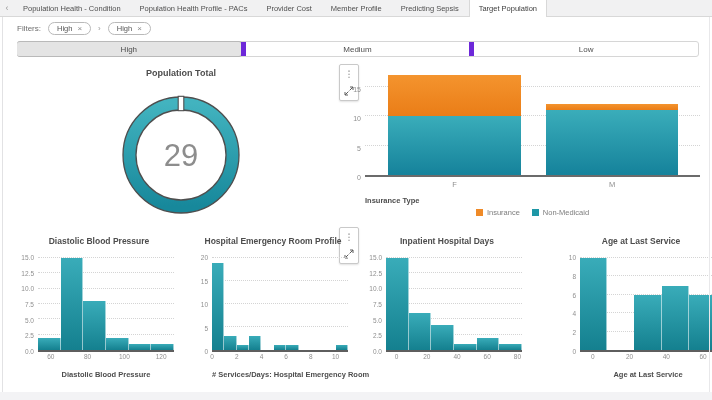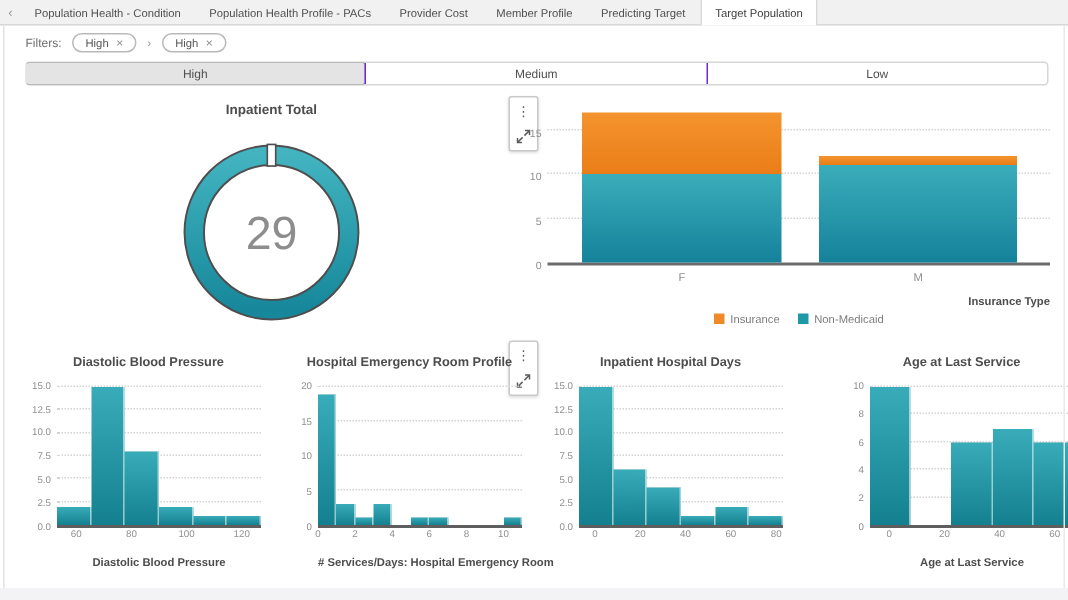--- a/index.html
+++ b/index.html
@@ -25,21 +25,21 @@
   .filters-label { font-size:8px; color:#6e6e6e; }
   .pill { display:inline-flex; align-items:center; gap:5px; border:1px solid #b9b9b9;
           border-radius:9px; padding:1px 8px; font-size:7.5px; color:#555; background:#fff; cursor:pointer; }
   .pill-x { color:#8a8a8a; font-size:8px; line-height:1; cursor:pointer; }
   .pill-sep { color:#9a9a9a; font-size:8px; }
 
   
   .segments { position:absolute; left:17px; top:41px; width:682px; height:16px;
               display:flex; border:1px solid #d6d6d6; border-radius:3px; background:#fff; }
   .seg { flex:1; display:flex; align-items:center; justify-content:center;
-         font-size:8px; color:#4f4f4f; border-left:1px solid #6d28d9; cursor:pointer; }
+         font-size:8px; color:#4f4f4f; border-left:5px solid #6d28d9; cursor:pointer; }
   .seg:first-child { border-left:none; }
   .seg-active { background:#e4e4e4; border:1px solid #b9b9b9; border-radius:3px; margin:-1px; }
 
   
   .chart-title { font-size:9px; font-weight:bold; color:#4d4d4d; text-align:center; }
   .ytick { position:absolute; right:2px; font-size:6.5px; color:#8f8f8f; white-space:nowrap; }
   .xtick { position:absolute; top:calc(100% + 3px); transform:translateX(-50%);
            font-size:6.5px; color:#8f8f8f; white-space:nowrap; }
   .grid { position:absolute; left:0; right:0; border-top:1px dotted #d4d4d4; height:0; }
 
@@ -60,21 +60,21 @@
   
   .barchart { position:absolute; left:350px; top:72px; width:352px; height:152px; }
   .bar-ylabels { position:absolute; left:0; top:3px; width:13px; height:102px; }
   .bar-ylabels .ytick { font-size:7px; }
   .bar-plot { position:absolute; left:15px; top:3px; width:335px; height:102px;
               border-bottom:2px solid #6b6b6b; }
   .barseg { position:absolute; }
   .fill-teal { background:linear-gradient(180deg,#3aadba 0%,#15829b 100%); }
   .fill-orange { background:linear-gradient(180deg,#f4942e 0%,#ea7d17 100%); }
   .cat { font-size:7.5px; top:calc(100% + 5px); }
-  .legend { position:absolute; left:15px; top:124px; width:335px; text-align:right; }
+  .legend { position:absolute; left:15px; top:124px; width:335px; text-align:left; }
   .legend-title { font-size:7.5px; font-weight:bold; color:#4d4d4d; }
   .legend-items { margin-top:3px; display:flex; justify-content:center; gap:12px;
                   font-size:7.5px; color:#7d7d7d; }
   .legend-item { display:inline-flex; align-items:center; gap:4px; }
   .sw { width:7px; height:7px; display:inline-block; }
   .sw-orange { background:#ef8a28; }
   .sw-teal { background:#1e97a6; }
 
   
   .hist-panel { position:absolute; top:232px; width:166px; height:158px; }
@@ -109,21 +109,21 @@
         <div class="tab">
           <span>Population Health Profile - PACs</span>
         </div>
         <div class="tab">
           <span>Provider Cost</span>
         </div>
         <div class="tab">
           <span>Member Profile</span>
         </div>
         <div class="tab">
-          <span>Predicting Target</span>
+          <span>Predicting Sepsis</span>
         </div>
         <div class="tab active">
           <span>Target Population</span>
         </div>
       </div>
     <div class="tab-spacer"></div>
 
   </div>
 
   <div class="filters">
@@ -141,21 +141,21 @@
       </span>
   </div>
 
   <div class="segments" id="segments">
       <div class="seg seg-active">High</div>
       <div class="seg">Medium</div>
       <div class="seg">Low</div>
     </div>
 
   <div class="donut-panel">
-    <div class="chart-title">Inpatient Total</div>
+    <div class="chart-title">Population Total</div>
     <svg class="donut-svg" width="132" height="132" viewBox="0 0 132 132">
       <defs>
         <linearGradient id="dg" x1="0" y1="0" x2="0" y2="1">
           <stop offset="0" stop-color="#42b3bf"></stop>
             <stop offset="1" stop-color="#17889b"></stop>
         </linearGradient>
       </defs>
       <circle cx="66" cy="66" r="51.5" fill="none" stroke="url(#dg)" stroke-width="13"></circle>
       <circle cx="66" cy="66" r="58" fill="none" stroke="#4e4e4e" stroke-width="1.3"></circle>
       <circle cx="66" cy="66" r="45" fill="none" stroke="#4e4e4e" stroke-width="1.3"></circle>

